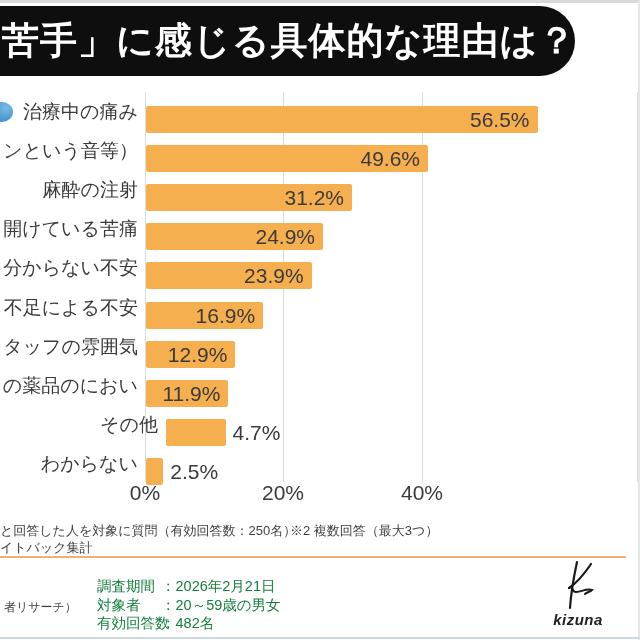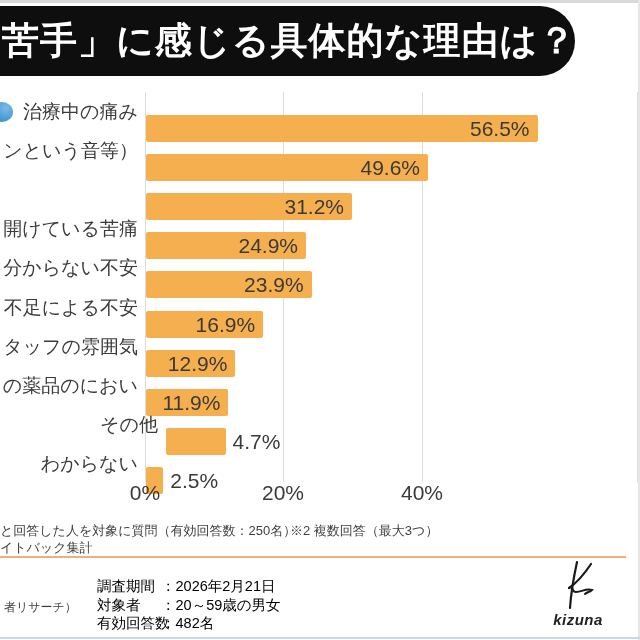--- a/index.html
+++ b/index.html
@@ -16,38 +16,38 @@
   .title-pill .ttl{display:block;padding-left:90px;line-height:70px;font-size:37px;font-weight:bold;
               color:#ffffff;white-space:nowrap;letter-spacing:1px;}
 
   
   .chart{position:absolute;left:0;top:0;width:640px;height:640px;}
   .grid-v{position:absolute;top:92px;height:390px;width:1px;background:#dcdcdc;}
   .g0{left:145px}.g20{left:283px}.g40{left:422px}.gborder{left:637px}
   .row{position:absolute;left:0;width:640px;height:27px;}
   .cat{position:absolute;left:0;top:0;width:138px;height:27px;line-height:27px;text-align:right;
        font-size:19px;color:#3b3b3b;white-space:nowrap;}
-  .bar{position:absolute;left:146px;top:17px;height:27px;border-radius:2px;}
+  .bar{position:absolute;left:146px;top:8px;height:27px;border-radius:2px;}
   .val{position:absolute;right:8px;top:0;line-height:27px;font-size:21px;color:#3a3a3a;white-space:nowrap;}
   .row.outside .val{right:auto;left:100%;margin-left:7px;}
   .blue-ico{position:absolute;left:-9px;top:4px;width:22px;height:20px;border-radius:50%;
        background:radial-gradient(circle at 68% 30%, #7bbce6 0%, #4a9ad4 55%, #3c84c0 100%);}
   .xtick{position:absolute;top:481px;width:80px;text-align:center;font-size:21px;color:#3a3a3a;}
   .x0{left:105px}.x20{left:243px}.x40{left:382px}
 
   
   .fnote{position:absolute;font-size:13px;color:#3f3f3f;white-space:nowrap;}
   .fn1a{left:0;top:522px;}
   .fn1b{left:290px;top:522px;}
   .fn2{left:0;top:539px;}
   .divider{position:absolute;left:0;top:556px;width:626px;height:2px;background:#edaf7e;}
 
   
   .foot-left{position:absolute;left:4px;top:599px;font-size:12px;color:#3f3f3f;white-space:nowrap;}
-  .survey{position:absolute;left:97px;top:577px;font-size:14.5px;color:#000000;}
+  .survey{position:absolute;left:97px;top:577px;font-size:14.5px;color:#15803d;}
   .survey .srow{line-height:18.5px;white-space:nowrap;}
   .survey .slabel{display:inline-block;width:64px;}
   .logo{position:absolute;left:542px;top:560px;width:72px;text-align:center;}
   .logo svg{display:block;margin:0 auto;}
   .logo .lg-text{margin-top:1px;font-size:15px;font-weight:bold;font-style:italic;
        letter-spacing:0.5px;color:#222;}
 </style>
 </head>
 <body>
 
@@ -75,28 +75,29 @@
     </div>
 
     <div class="row" style="top: 137.1px;">
       <div class="cat">ンという音等）</div>
       <div class="bar" style="width: 282px; background: rgb(246, 175, 79);">
         <span class="val">49.6%</span>
       </div>
     </div>
 
     <div class="row" style="top: 176.2px;">
+      <div class="cat">麻酔の注射</div>
       <div class="bar" style="width: 206px; background: rgb(246, 175, 79);">
         <span class="val">31.2%</span>
       </div>
     </div>
 
     <div class="row" style="top: 215.3px;">
       <div class="cat">開けている苦痛</div>
-      <div class="bar" style="width: 160px; background: rgb(246, 175, 79);">
+      <div class="bar" style="width: 177px; background: rgb(246, 175, 79);">
         <span class="val">24.9%</span>
       </div>
     </div>
 
     <div class="row" style="top: 254.4px; padding-left: 35px;">
       <div class="cat">分からない不安</div>
       <div class="bar" style="width: 165.627px; background: rgb(246, 175, 79);">
         <span class="val">23.9%</span>
       </div>
     </div>

